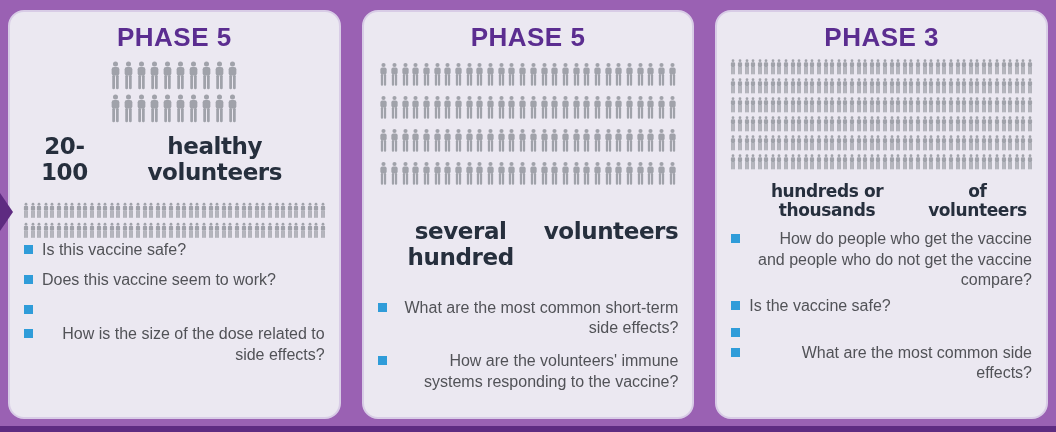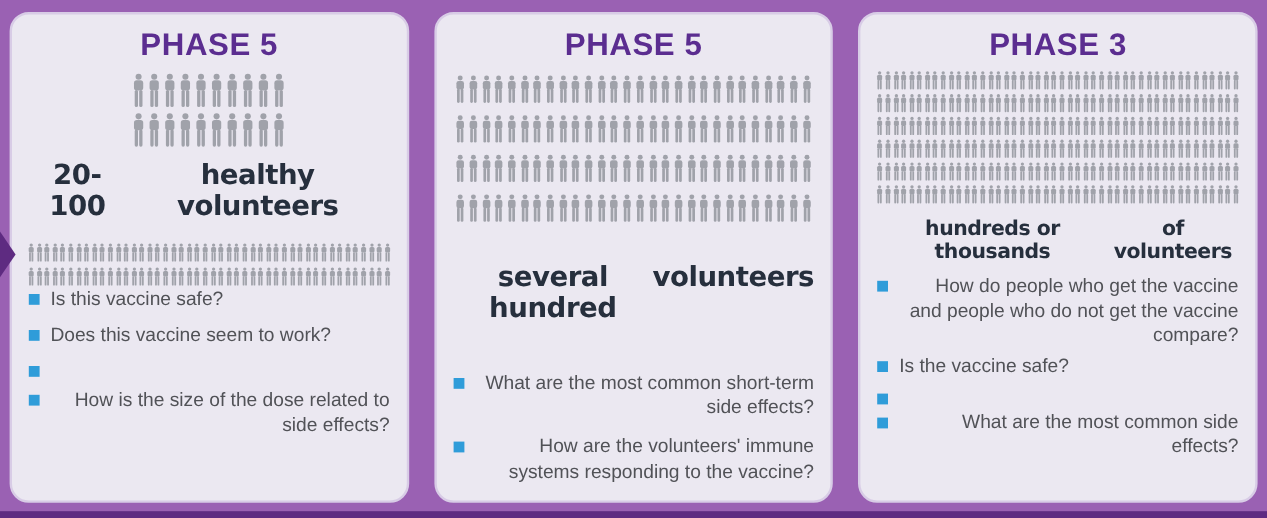--- a/index.html
+++ b/index.html
@@ -73,21 +73,21 @@
 
   
   .p1 .icons-top   { margin-top: 7px; }
   .p1 .headline    { margin-top: 10px; }
   .p1 .icons-small { margin-top: 15px; }
   .p1 .bullets     { }
 
   .p2 .icons-top   { margin-top: 6px; }
   .p2 .headline    { margin-top: 30px; }
   .p2 .bullets     { margin-top: 27px; }
-  .p2 .bullets li  { margin-bottom: 13px; margin-top: 12px; }
+  .p2 .bullets li  { margin-bottom: 13px; }
 
   .p3 .icons-top   { margin-top: 5px; }
   .p3 .headline    { margin-top: 11px; font-size: 17px; }
   .p3 .bullets     { margin-top: 9px; }
   .p3 .bullets li  { margin-bottom: 6px; }
 
   .edge-arrow {
     position: absolute;
     left: 0; top: 193px;
     width: 0; height: 0;

